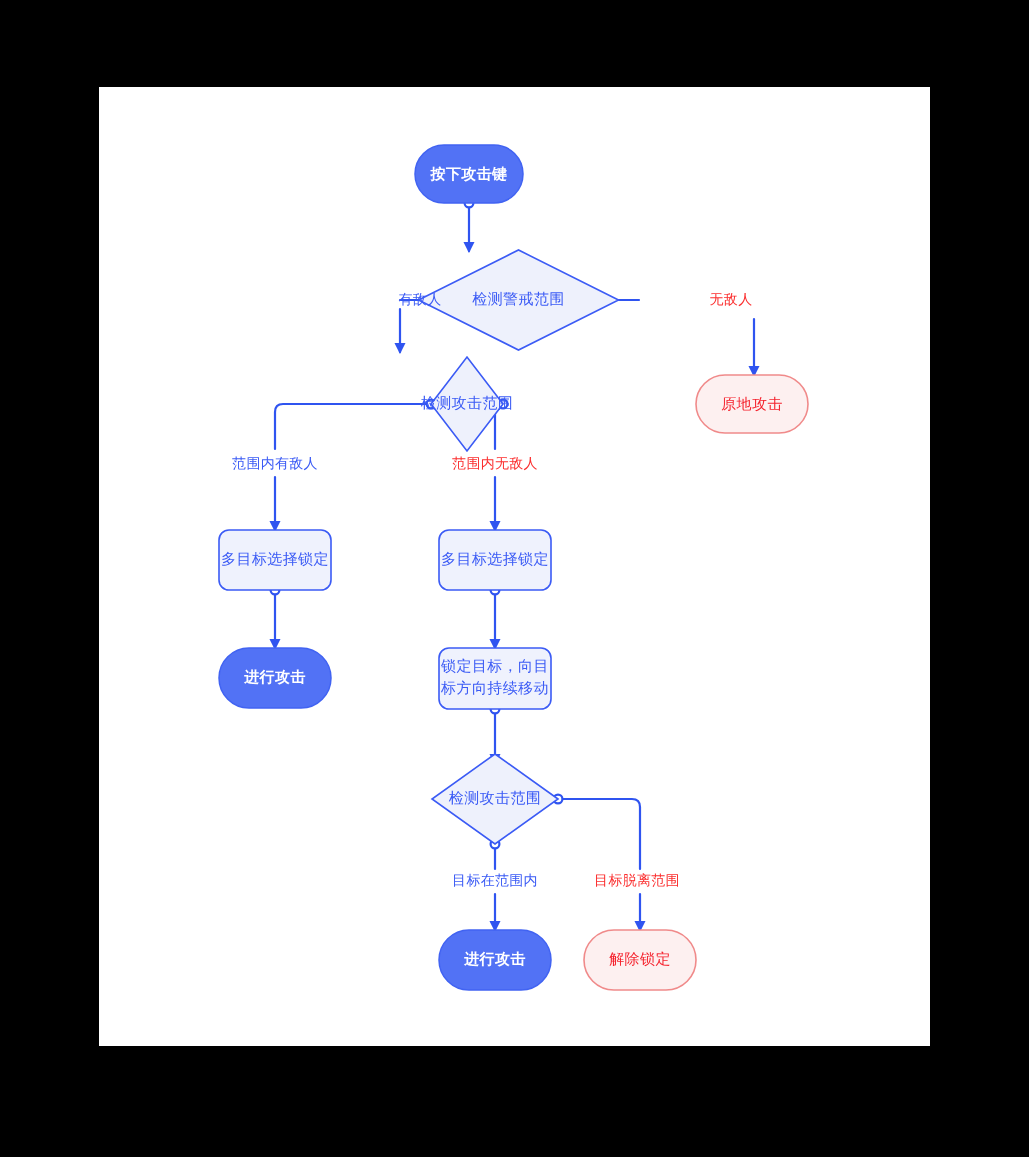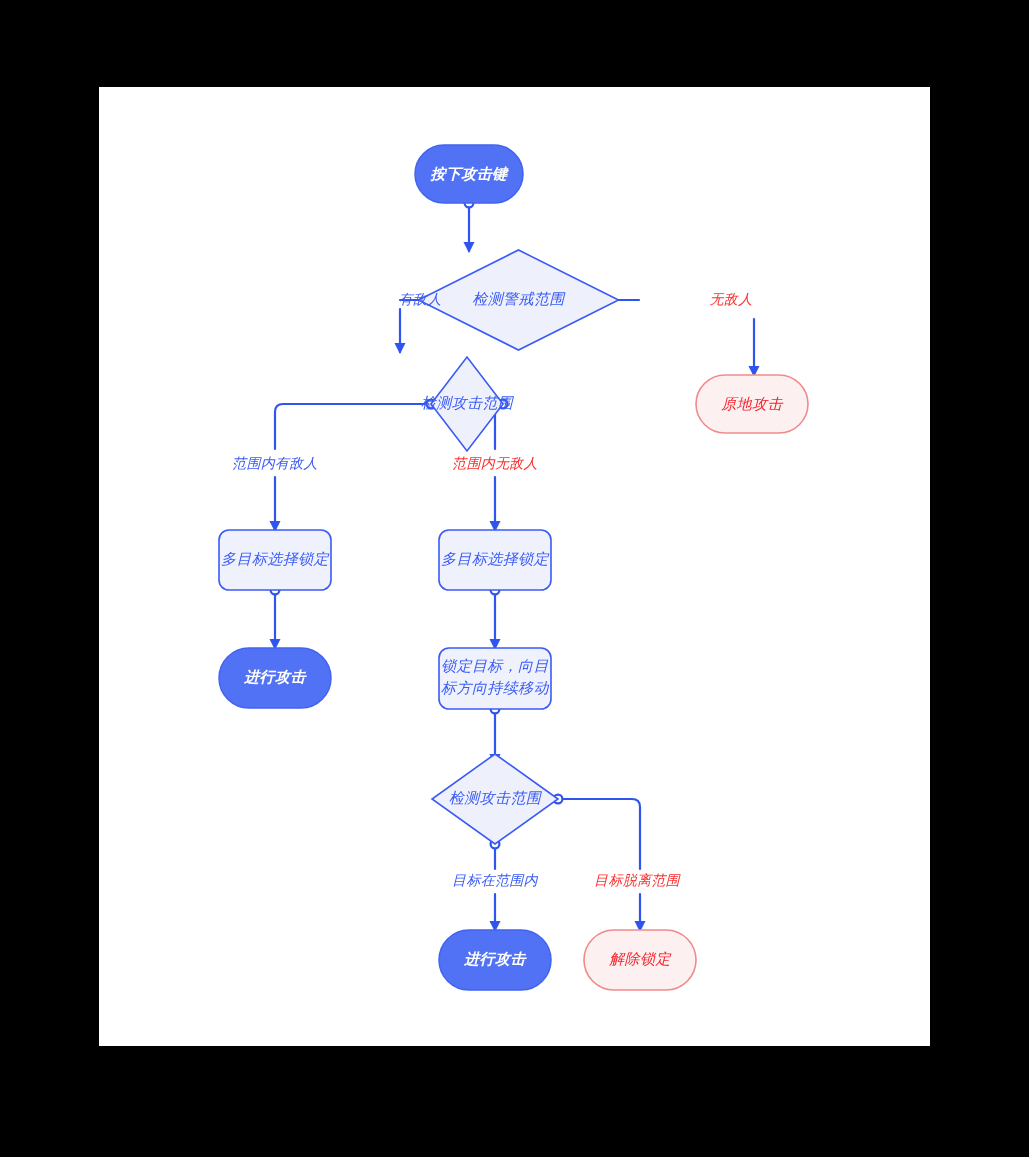--- a/index.html
+++ b/index.html
@@ -17,21 +17,20 @@
     height: 1157px;
     background: #000000;
   }
   #canvas {
     position: absolute;
     left: 99px;
     top: 87px;
     width: 831px;
     height: 959px;
     background: #ffffff;
-    font-style: italic;
   }
   #flow-svg {
     position: absolute;
     left: 0;
     top: 0;
     width: 831px;
     height: 959px;
     display: block;
   }
   .node-label {

